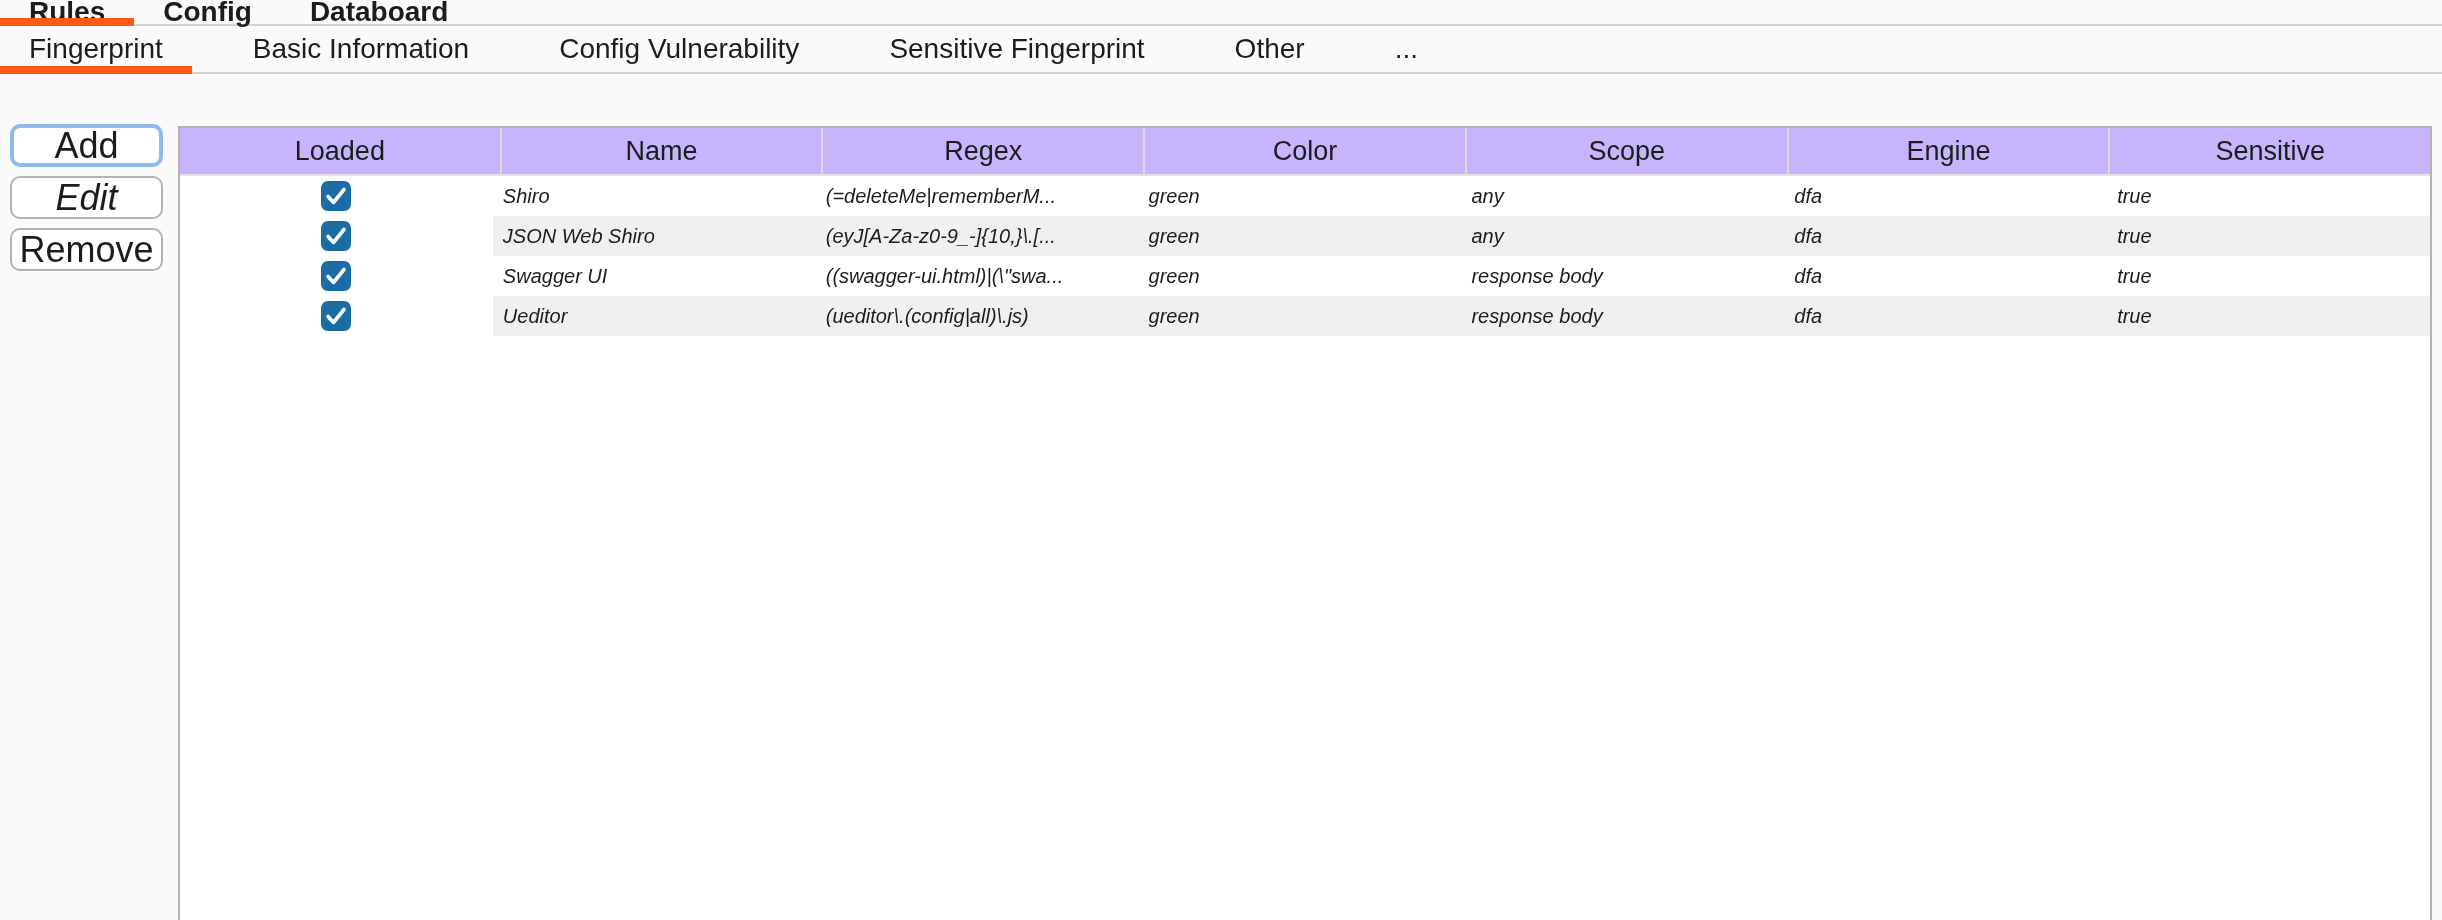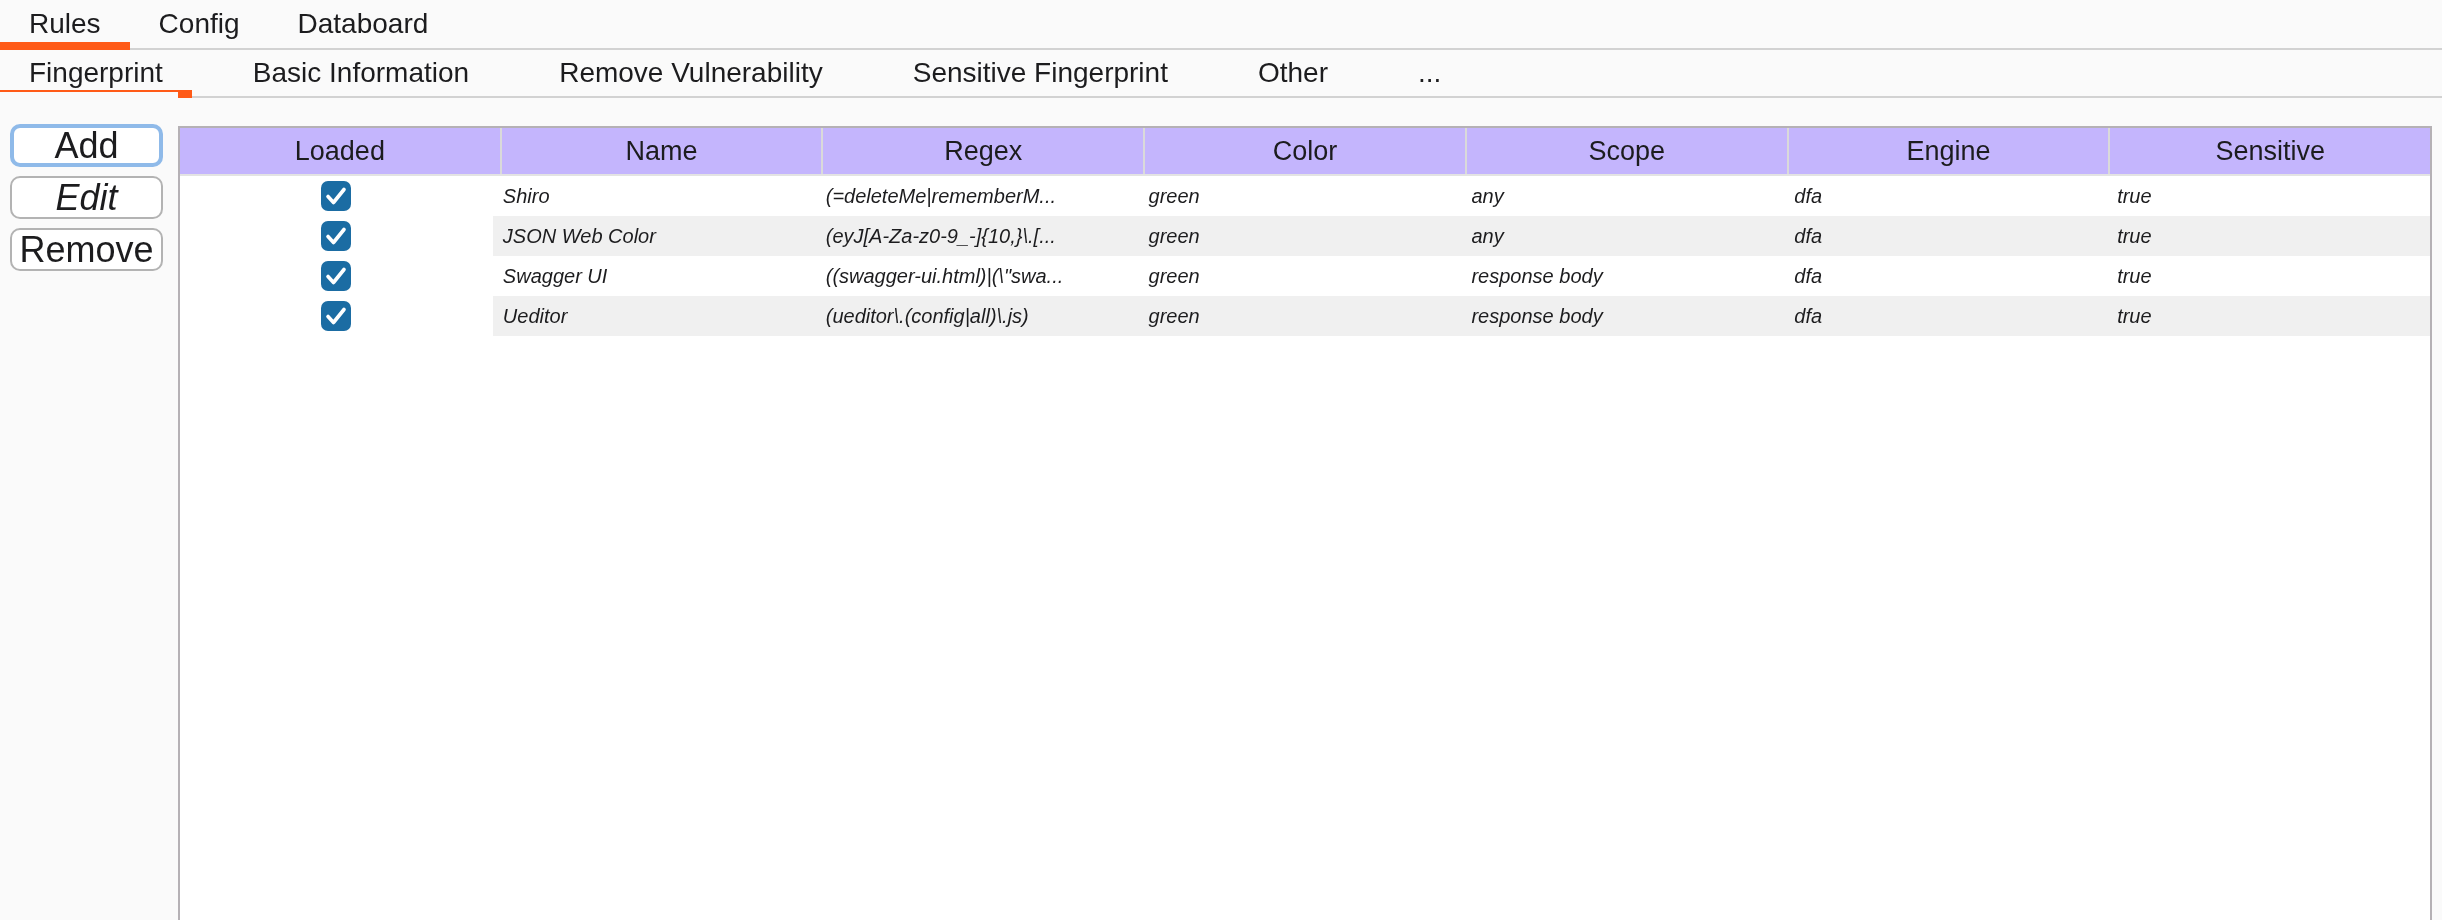--- a/index.html
+++ b/index.html
@@ -17,21 +17,21 @@
     position:relative;
   }
 
   
   .tabbar{
     display:flex;
     align-items:stretch;
     background:#fafafa;
     border-bottom:2px solid #d2d2d2;
   }
-  .tabbar.top{height:50px;}
+  .tabbar.top{height:26px;font-weight:bold;}
   .tabbar.sub{height:48px;gap:32px;}
   .tab{
     position:relative;
     display:flex;align-items:center;
     padding:0 29px;
     font-size:28px;
     white-space:nowrap;
     cursor:default;
   }
   .tab.active::after{
@@ -123,21 +123,21 @@
 </div>
 
 <div class="tabbar sub">
   <div class="tab active">
       <span>Fingerprint</span>
     </div>
   <div class="tab">
       <span>Basic Information</span>
     </div>
   <div class="tab">
-      <span>Remove Vulnerability</span>
+      <span>Config Vulnerability</span>
     </div>
   <div class="tab">
       <span>Sensitive Fingerprint</span>
     </div>
   <div class="tab">
       <span>Other</span>
     </div>
   <div class="tab">
       <span>...</span>
     </div>
@@ -180,21 +180,21 @@
 
   <div class="trow striped">
     <div class="td center loaded-cell">
       <span class="checkbox">
         <svg width="30" height="30" viewBox="0 0 30 30">
           <rect x="0" y="0" width="30" height="30" rx="7" fill="var(--checkbox)"></rect>
           <polyline points="7,15.5 12.5,21.5 23,8.5" fill="none" stroke="#ffffff" stroke-width="3.6" stroke-linecap="round" stroke-linejoin="round"></polyline>
         </svg>
       </span>
     </div>
-    <div class="td">JSON Web Color</div>
+    <div class="td">JSON Web Shiro</div>
     <div class="td">(eyJ[A-Za-z0-9_-]{10,}\.[...</div>
     <div class="td">green</div>
     <div class="td">any</div>
     <div class="td">dfa</div>
     <div class="td">true</div>
   </div>
 
   <div class="trow">
     <div class="td center loaded-cell">
       <span class="checkbox">

